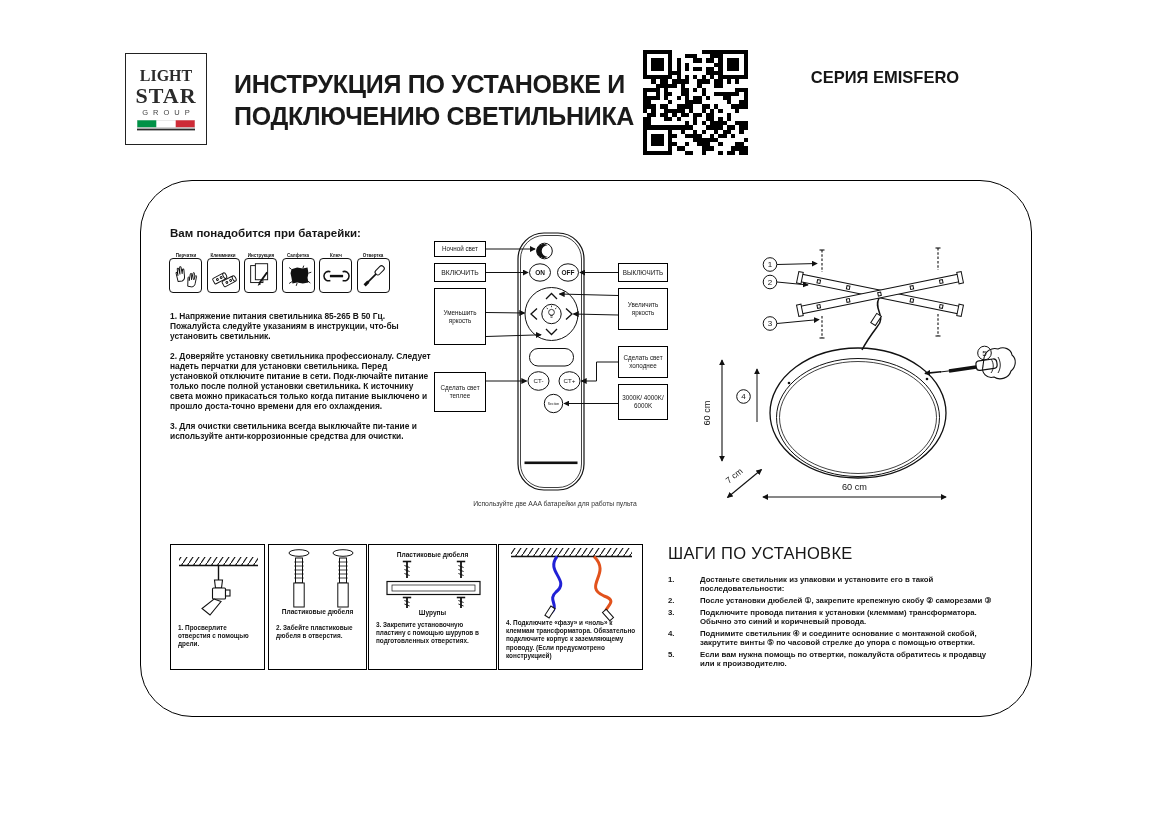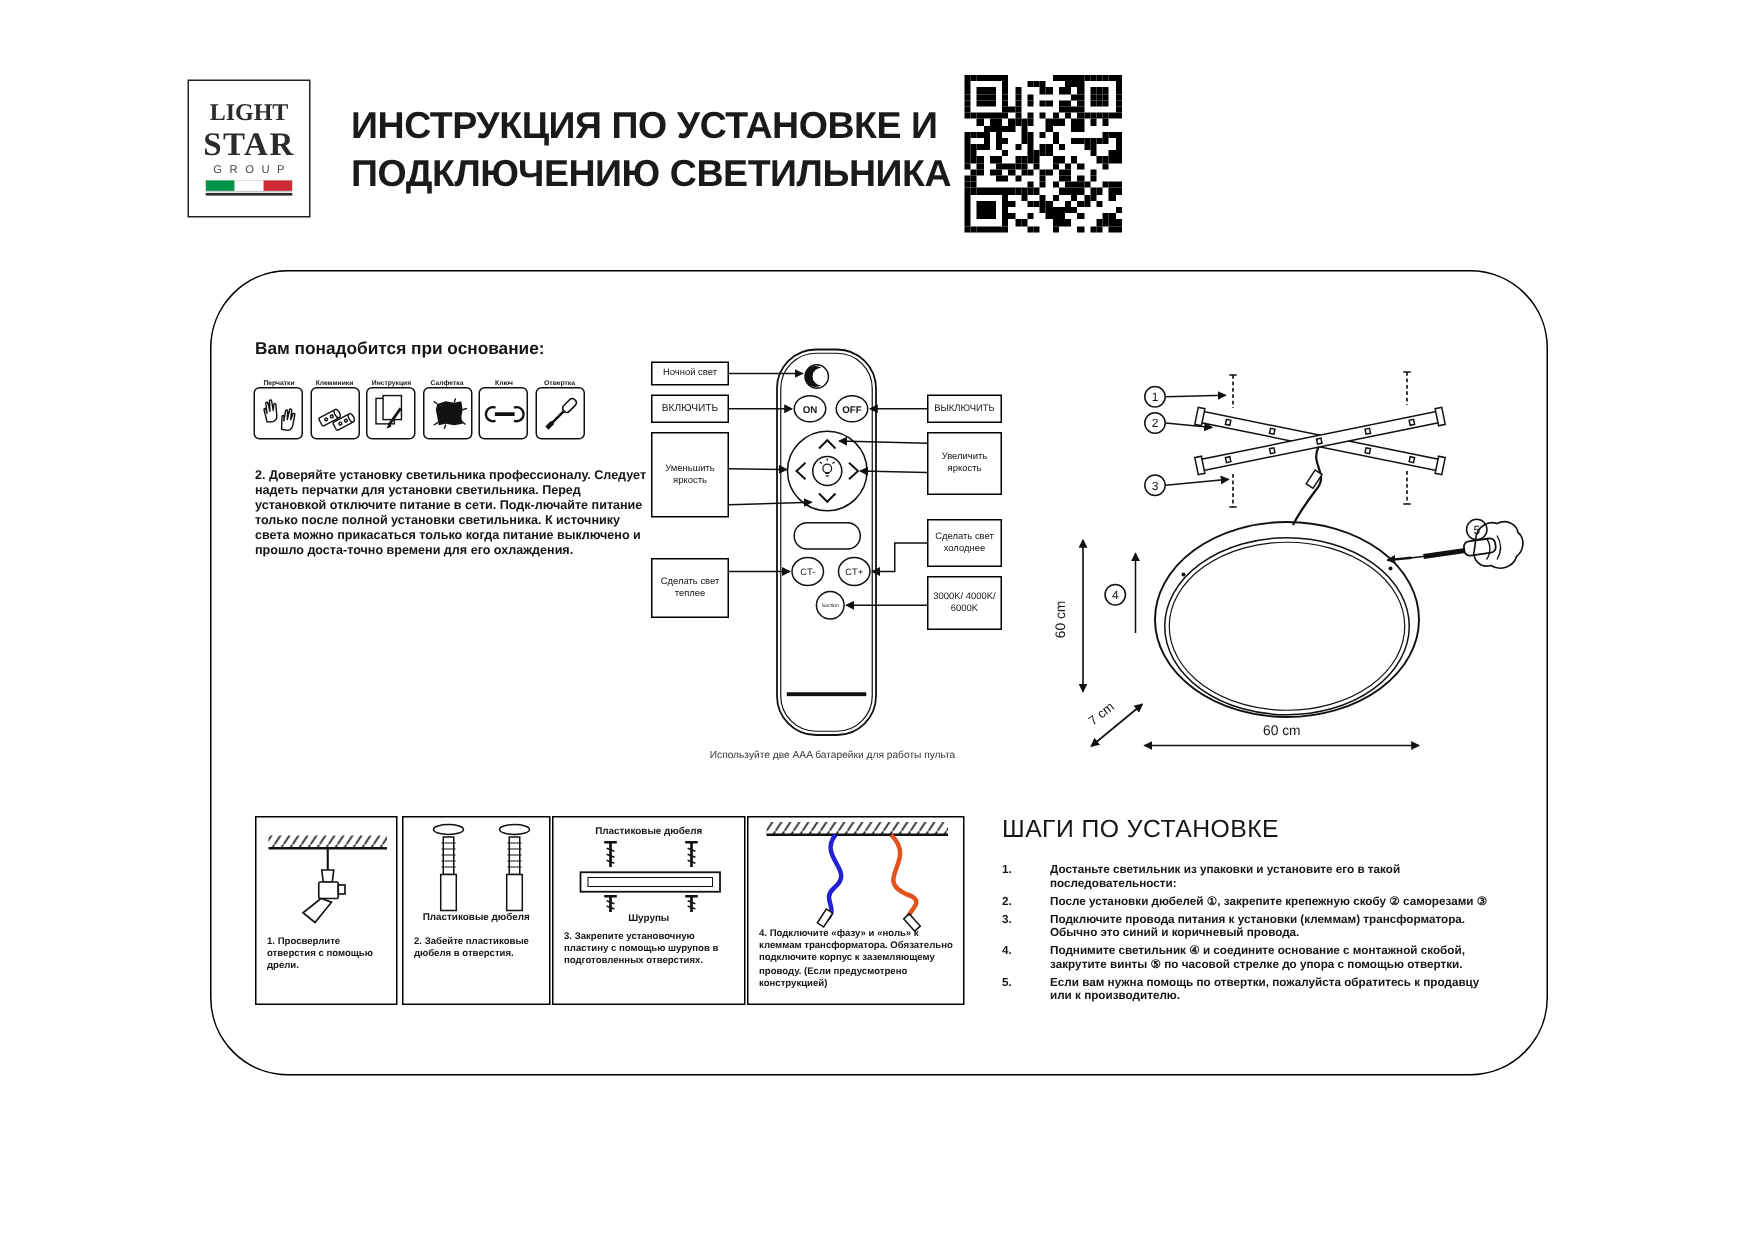--- a/index.html
+++ b/index.html
@@ -399,24 +399,25 @@
       <div class="qm" style="grid-area: 25 / 11;"></div>
       <div class="qm" style="grid-area: 25 / 12;"></div>
       <div class="qm" style="grid-area: 25 / 15;"></div>
       <div class="qm" style="grid-area: 25 / 19;"></div>
       <div class="qm" style="grid-area: 25 / 21;"></div>
       <div class="qm" style="grid-area: 25 / 22;"></div>
       <div class="qm" style="grid-area: 25 / 24;"></div>
       <div class="qm" style="grid-area: 25 / 25;"></div>
     </div>
 
+  <div class="abs series">СЕРИЯ EMISFERO</div>
 
   <div class="abs main-box"></div>
 
-  <div class="abs req-heading">Вам понадобится при основание:</div>
+  <div class="abs req-heading">Вам понадобится при батарейки:</div>
 
   <div class="abs tools-row">
     <div class="tool">
       <div class="lbl">Перчатки</div>
       <div class="box">
           <svg viewBox="0 0 33 35" width="33" height="33">
         <g stroke="#111" stroke-width="1" fill="#fff" stroke-linejoin="round">
           <path id="glv" d="M6,23 L6,14 C6,13 7.4,13 7.4,14 L7.4,17 L8.3,10 C8.4,9 9.8,9 9.8,10 L9.8,16 L11.2,9 C11.4,8 12.7,8.2 12.7,9.2 L12.2,16 L13.6,12 C14,11 15.2,11.4 15,12.4 L13.8,20 C13.5,22 12.3,23.3 10.4,23.6 Z" transform="rotate(-14 10 17)"></path>
           <use href="#glv" transform="translate(12,6) rotate(16 10 17)"></use>
         </g>
@@ -488,21 +489,23 @@
           <g transform="rotate(-45 22 12)">
                 <rect x="16.5" y="9.2" width="11" height="5.6" rx="2.4" fill="#fff" stroke-width="1.1"></rect>
               </g>
         </g>
           </svg>
         </div>
     </div>
   </div>
 
   <div class="abs warnings">
+    <p>1. Напряжение питания светильника 85-265 В 50 Гц. Пожалуйста следуйте указаниям в инструкции, что-бы установить светильник.</p>
     <p>2. Доверяйте установку светильника профессионалу. Следует надеть перчатки для установки светильника. Перед установкой отключите питание в сети. Подк-лючайте питание только после полной установки светильника. К источнику света можно прикасаться только когда питание выключено и прошло доста-точно времени для его охлаждения.</p>
+    <p>3. Для очистки светильника всегда выключайте пи-тание и используйте анти-коррозионные средства для очистки.</p>
   </div>
 
   <svg class="abs" style="left:420px;top:225px;" width="290" height="310" viewBox="420 225 290 310">
     <defs>
       <marker id="m-ah" viewBox="0 0 6 6" markerWidth="6" markerHeight="6" refX="5.2" refY="3" orient="auto-start-reverse" markerUnits="userSpaceOnUse">
           <path d="M0,0L6,3L0,6Z" fill="#111"></path>
         </marker>
     </defs>
     <g stroke="#111" fill="none">
 

